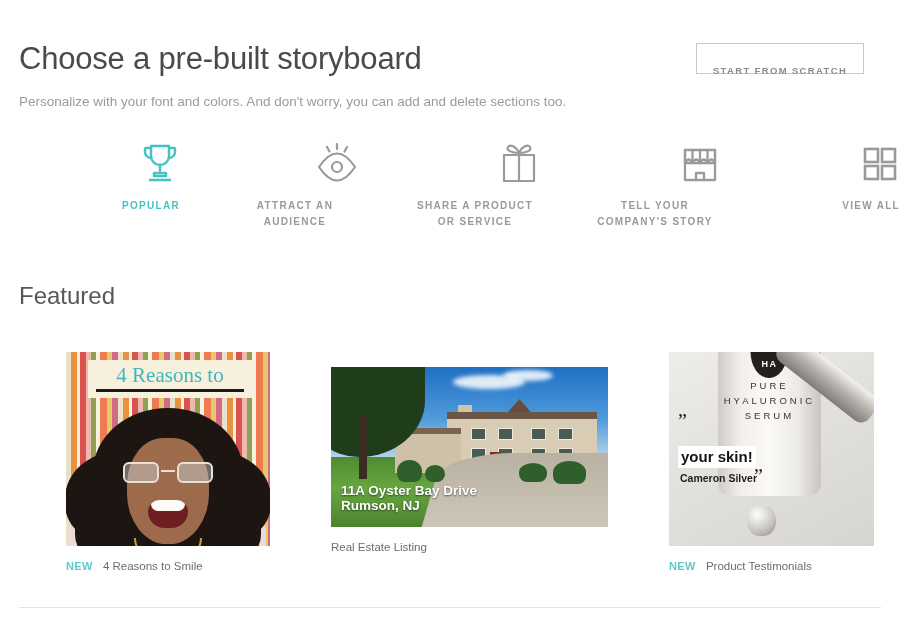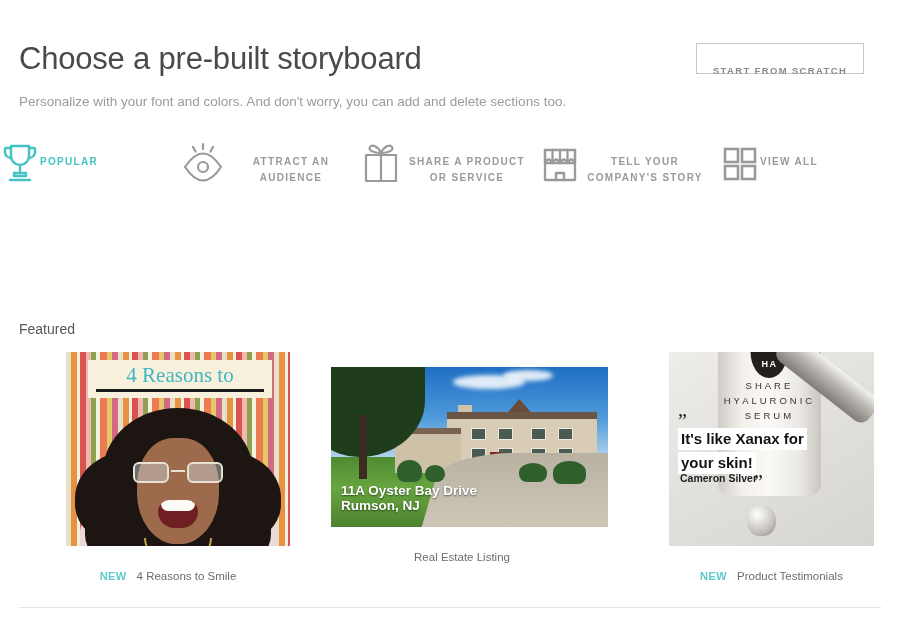--- a/index.html
+++ b/index.html
@@ -68,22 +68,22 @@
     position: absolute;
     left: 0;
     top: 140px;
     width: 900px;
     height: 115px;
     display: flex;
   }
   .cat {
     flex: 1 1 0;
     display: flex;
-    flex-direction: row;
-    align-items: flex-start;
+    flex-direction: column;
+    align-items: flex-end;
     cursor: pointer;
   }
   .cat-icon {
     height: 44px;
     display: flex;
     align-items: flex-end;
     justify-content: center;
   }
   .cat-label {
     margin-top: 14px;
@@ -96,62 +96,61 @@
     text-transform: uppercase;
     max-width: 130px;
   }
   .cat.active .cat-label { color: #44c3c3; }
 
   
   .featured-head {
     position: absolute;
     left: 19px;
     top: 283px;
-    font-size: 14px;
+    font-size: 24px;
     font-weight: 400;
     color: #575757;
     line-height: 26px;
-    margin-top: 33px;
   }
 
   .cards {
     position: absolute;
     left: 0;
     top: 345px;
     width: 900px;
     height: 245px;
   }
   .card {
     position: absolute;
     cursor: pointer;
   }
   .thumb {
     position: relative;
     overflow: hidden;
     background: #eee;
   }
   .caption {
-    margin-top: 23px;
-    text-align: center;
+    margin-top: 13px;
+    text-align: left;
     font-size: 11.5px;
     color: #6d6d6d;
     line-height: 15px;
     white-space: nowrap;
   }
   .badge-new {
     color: #5ecaca;
     font-weight: 700;
     font-size: 11px;
     letter-spacing: 0.4px;
     margin-right: 10px;
   }
 
   
   #card-reasons { left: 66px; top: 7px; width: 204px; }
-  #card-reasons .thumb { width: 185px; height: 194px; padding-left: 39px; }
+  #card-reasons .thumb { width: 204px; height: 194px; }
   
   #card-realestate { left: 331px; top: 22px; width: 262px; }
   #card-realestate .thumb { width: 277px; height: 160px; }
   
   #card-testimonials { left: 669px; top: 7px; width: 205px; }
   #card-testimonials .thumb { width: 205px; height: 194px; }
 
   .bottom-rule {
     position: absolute;
     left: 19px;
@@ -615,30 +614,30 @@
   </div>
 
   <div class="card" id="card-testimonials">
     <div class="thumb">
       <div class="serum-bg"></div>
       <div class="bottle">
         <div class="cap-dot">
           <span>HA</span>
         </div>
         <div class="bottle-txt">
-          <div>SHARE</div>
+          <div>PURE</div>
           <div>HYALURONIC</div>
           <div>SERUM</div>
         </div>
       </div>
       <div class="dropper"></div>
       <div class="drop-tip"></div>
       <div class="quote3">
         <span class="qmark">”</span>
-        <span class="qline">It's like Xanax for</span><br>
+        <br>
         <span class="qline">your skin!</span>
         <span class="qmark-end">”</span>
       </div>
       <div class="attrib3">Cameron Silver</div>
     </div>
     <div class="caption">
       <span class="badge-new">NEW</span><span>Product Testimonials</span>
     </div>
   </div>
 

